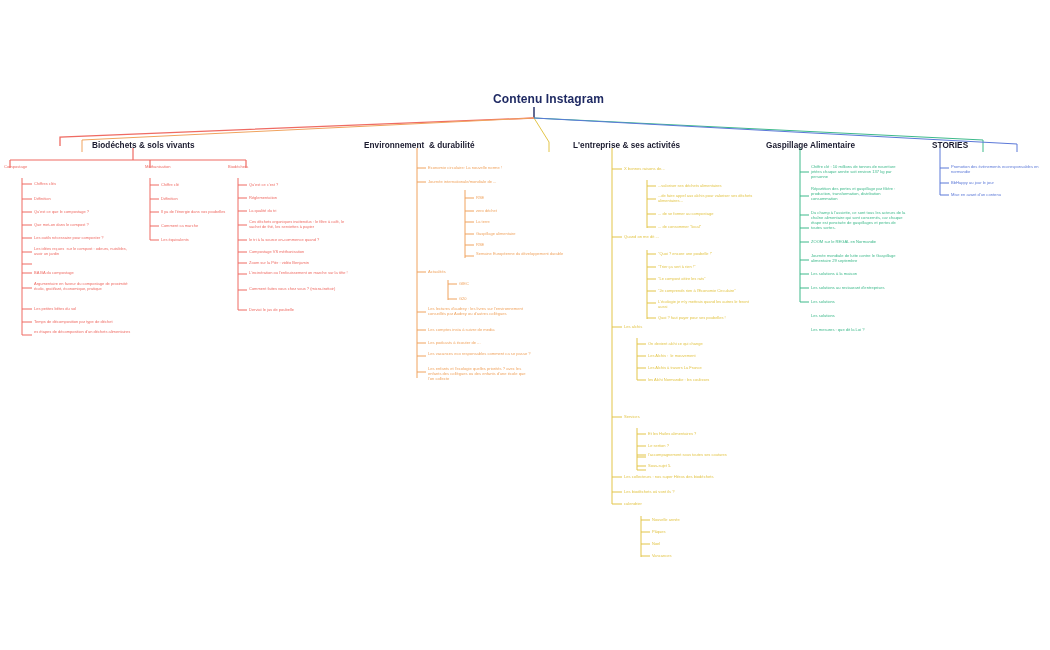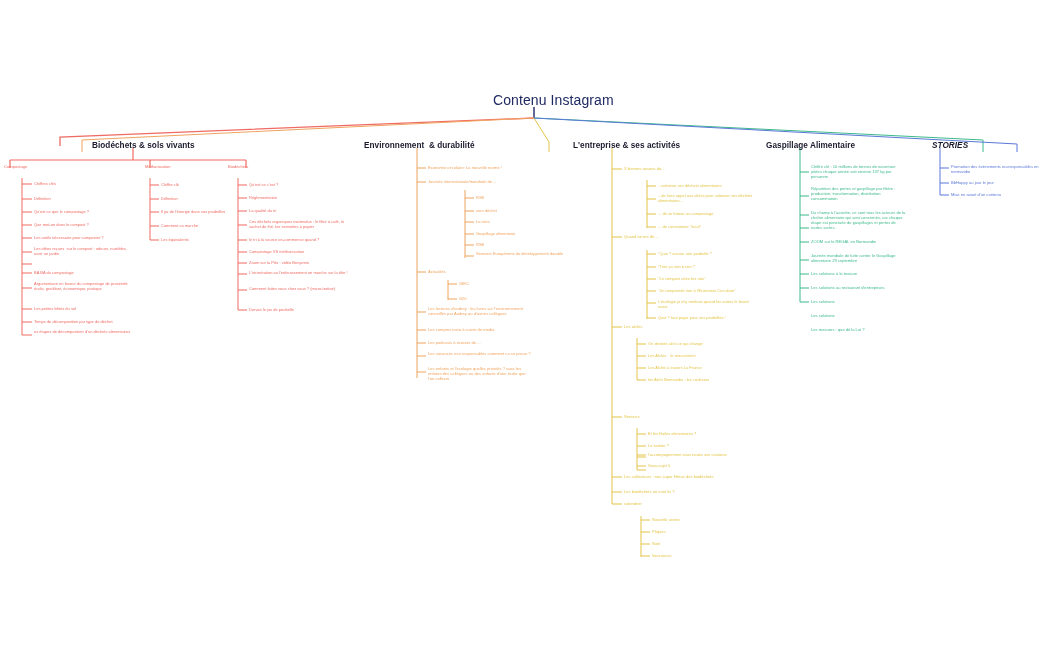--- a/index.html
+++ b/index.html
@@ -22,22 +22,22 @@
     top: 0; left: 0;
     width: 1050px; height: 650px;
     pointer-events: none;
   }
   .node {
     position: absolute;
     white-space: pre-wrap;
     line-height: 1.25;
   }
   .root-node {
-    font-size: 14px;
-    font-weight: normal;
+    font-size: 12px;
+    font-weight: bold;
     color: #1f2a63;
     letter-spacing: 0.1px;
   }
   .branch-node {
     font-size: 8.2px;
     font-weight: bold;
     color: #1a1a2e;
     letter-spacing: 0.05px;
   }
   .lvl2-node {
@@ -242,19 +242,19 @@
   <div class="node lvl2-node c-green" style="left:811px; top:210px; width:96px;">Du champ à l'assiette, ce sont tous les acteurs de la chaîne alimentaire qui sont concernés, car chaque étape est ponctuée de gaspillages et pertes de toutes sortes.</div>
   <div class="node lvl2-node c-green" style="left:811px; top:239px; width:96px;">ZOOM sur le REGAL en Normandie</div>
   <div class="node lvl2-node c-green" style="left:811px; top:253px; width:96px;">Journée mondiale de lutte contre le Gaspillage alimentaire 29 septembre</div>
   <div class="node lvl2-node c-green" style="left:811px; top:271px; width:96px;">Les solutions à la maison</div>
   <div class="node lvl2-node c-green" style="left:811px; top:285px; width:96px;">Les solutions au restaurant d'entreprises</div>
   <div class="node lvl2-node c-green" style="left:811px; top:299px; width:96px;">Les solutions</div>
   <div class="node lvl2-node c-green" style="left:811px; top:227px; width:96px; opacity:0;"></div>
   <div class="node lvl2-node c-green" style="left:811px; top:313px; width:96px;">Les solutions</div>
   <div class="node lvl2-node c-green" style="left:811px; top:327px; width:96px;">Les mesures : que dit la Loi ?</div>
 
-  <div class="node branch-node" style="left:932px; top:141px;font-style:italic;">STORIES</div>
+  <div class="node branch-node" style="left:932px; top:141px;">STORIES</div>
 
   <div class="node lvl2-node c-blue" style="left:951px; top:164px; width:96px;">Promotion des évènements ecoresponsables en normandie</div>
   <div class="node lvl2-node c-blue" style="left:951px; top:180px; width:96px;">BbHappy au jour le jour</div>
   <div class="node lvl2-node c-blue" style="left:951px; top:192px; width:96px;">Mise en avant d'un contenu</div>
 
 </div>
 
 </body></html>

